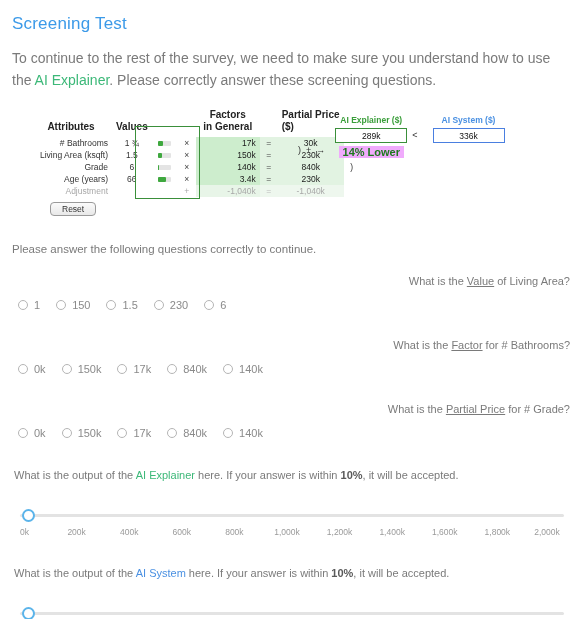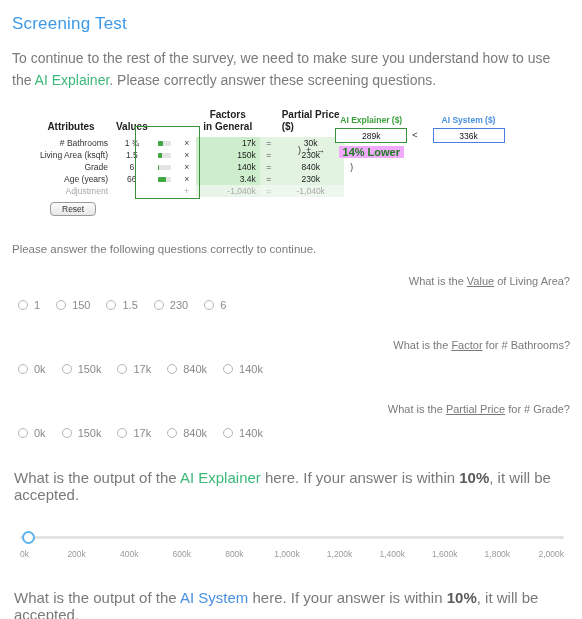--- a/index.html
+++ b/index.html
@@ -209,21 +209,21 @@
     border-radius: 50%;
     background: #fff;
     margin-right: 6px;
     box-sizing: border-box;
   }
   .radio-label { font-size: 11px; color: #8a8a8a; }
 
   
   .slider-section { margin-top: 30px; }
   .slider-q {
-    font-size: 15px;
+    font-size: 11px;
     color: #7a7a7a;
     margin: 0 0 26px 2px;
   }
   .slider-q b { color: #5a5a5a; font-weight: bold; }
 
   .slider-wrap { position: relative; margin: 0 6px 0 8px; height: 30px; }
   .slider-track {
     position: absolute;
     left: 0; right: 0; top: 7px;
     height: 3px;
@@ -248,21 +248,21 @@
     display: flex;
     justify-content: space-between;
   }
   .slider-ticks span {
     font-size: 8.5px;
     color: #9a9a9a;
     width: 40px;
     text-align: center;
   }
   .slider-ticks span:first-child { text-align: left; width: 24px; }
-  .slider-ticks span:last-child { text-align: right; width: 34px; }
+  .slider-ticks span:last-child { width: 34px; }
 </style>
 </head>
 <body>
 
 <div class="page">
 
   <h1 class="title">Screening Test</h1>
 
   <p class="intro"><span>To continue to the rest of the survey, we need to make sure you understand how to use the </span><span class="ai-explainer-text">AI Explainer</span><span>. Please correctly answer these screening questions.</span></p>
 

